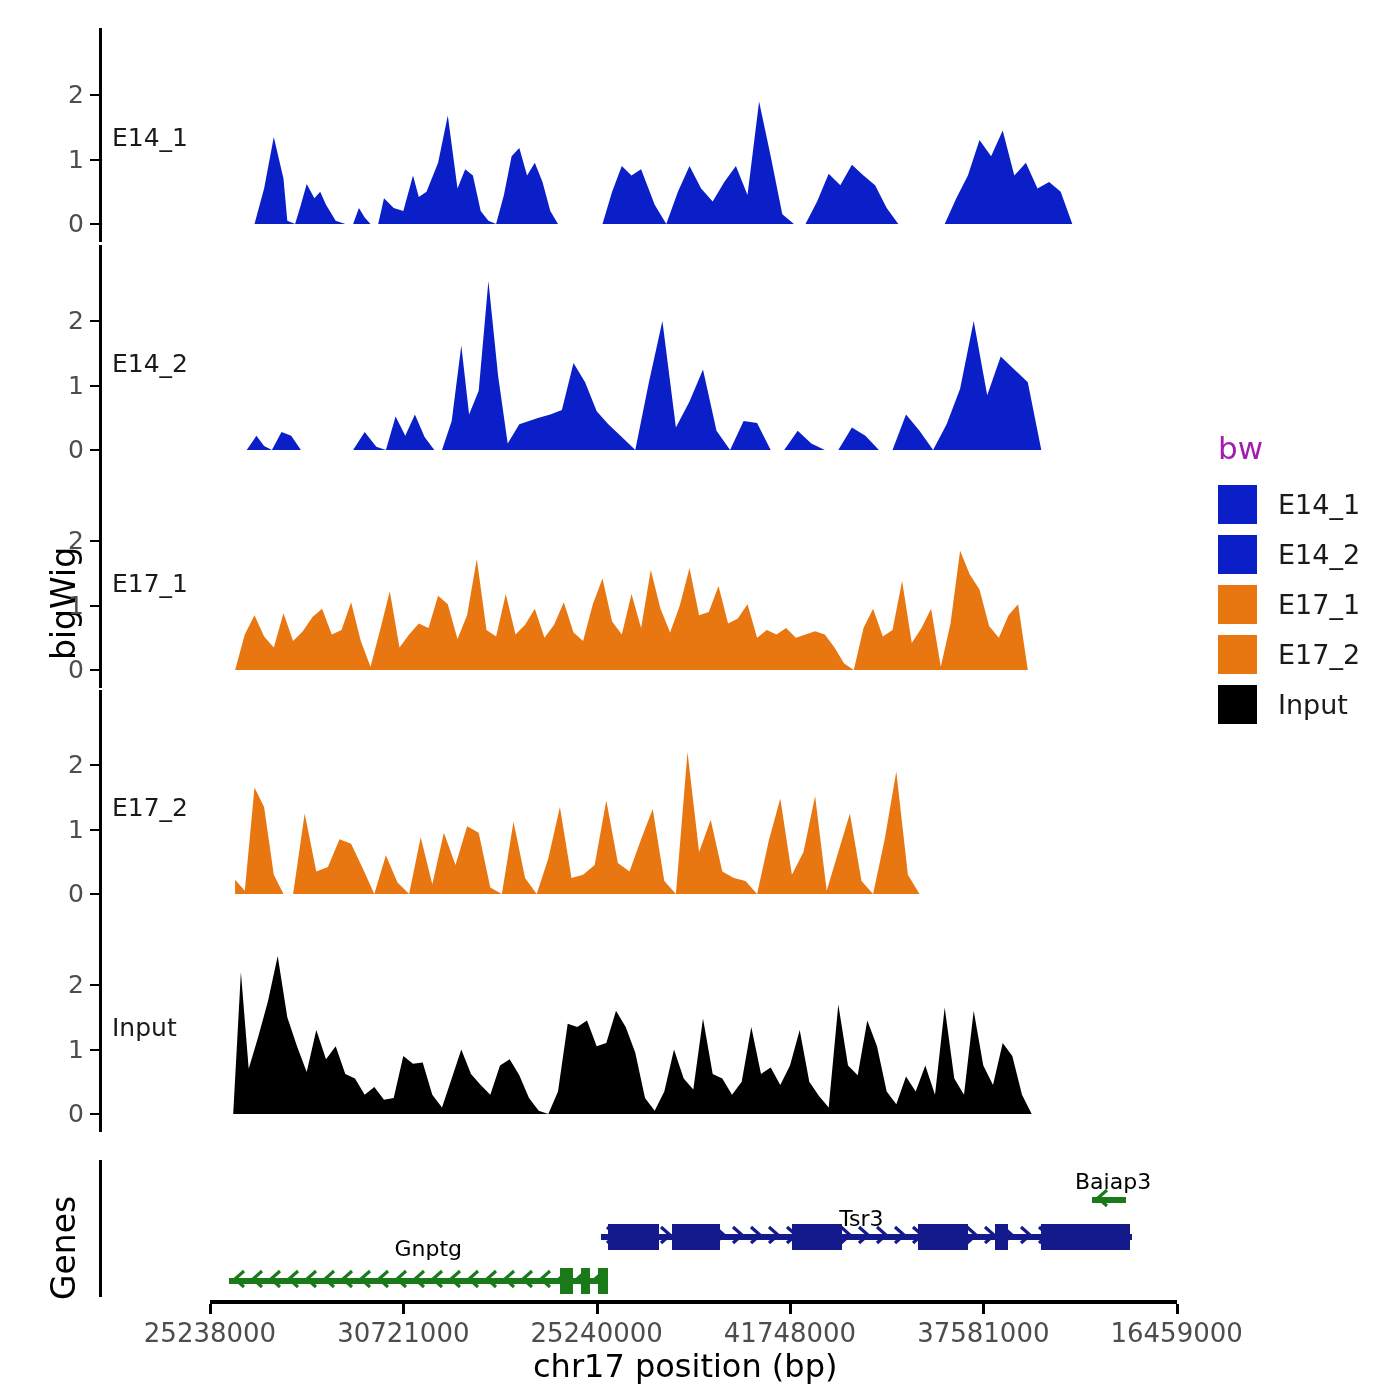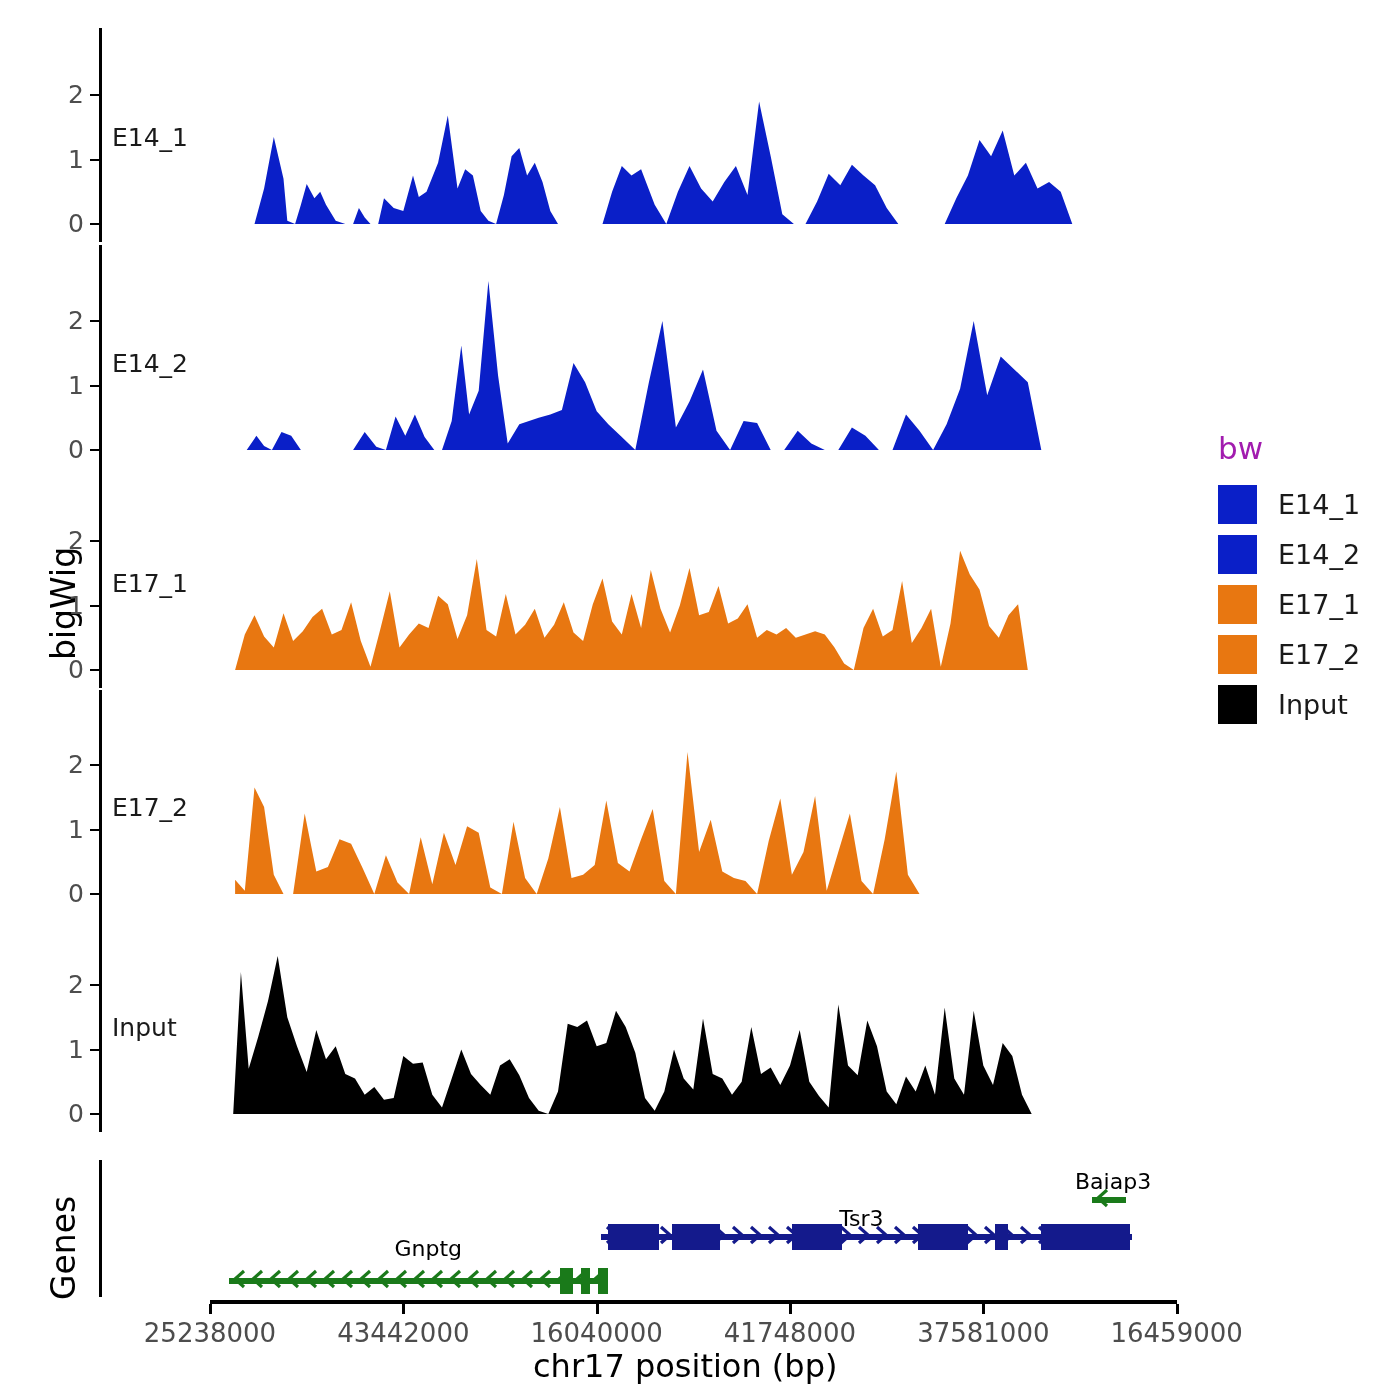--- a/index.html
+++ b/index.html
@@ -194,23 +194,23 @@
           </svg></div>
       </div>
       <div class="gene-name" style="left: 1075px; top: 1169px;">Baiap3</div>
     </div>
 
   <div id="xaxis">
       <div class="xaxis-line" style="left: 210px; top: 1300px; width: 966.667px;"></div>
       <div class="xtick" style="left: 209px; top: 1304px;"></div>
       <div class="xtlabel" style="left: 130px; top: 1318px; width: 160px; text-align: center;">25238000</div>
       <div class="xtick" style="left: 402.333px; top: 1304px;"></div>
-      <div class="xtlabel" style="left: 323.333px; top: 1318px; width: 160px;">43442000</div>
+      <div class="xtlabel" style="left: 323.333px; top: 1318px; width: 160px;">30721000</div>
       <div class="xtick" style="left: 595.667px; top: 1304px;"></div>
-      <div class="xtlabel" style="left: 516.667px; top: 1318px; width: 160px;">16040000</div>
+      <div class="xtlabel" style="left: 516.667px; top: 1318px; width: 160px;">25240000</div>
       <div class="xtick" style="left: 789px; top: 1304px;"></div>
       <div class="xtlabel" style="left: 710px; top: 1318px; width: 160px;">41748000</div>
       <div class="xtick" style="left: 982.333px; top: 1304px;"></div>
       <div class="xtlabel" style="left: 903.333px; top: 1318px; width: 160px;">37581000</div>
       <div class="xtick" style="left: 1175.67px; top: 1304px;"></div>
       <div class="xtlabel" style="left: 1096.67px; top: 1318px; width: 160px;">16459000</div>
     </div>
   <div class="xtitle" style="left:533px;top:1347px;">chr17 position (bp)</div>
 
   <div class="legend" style="left:1210px;top:430px;">

